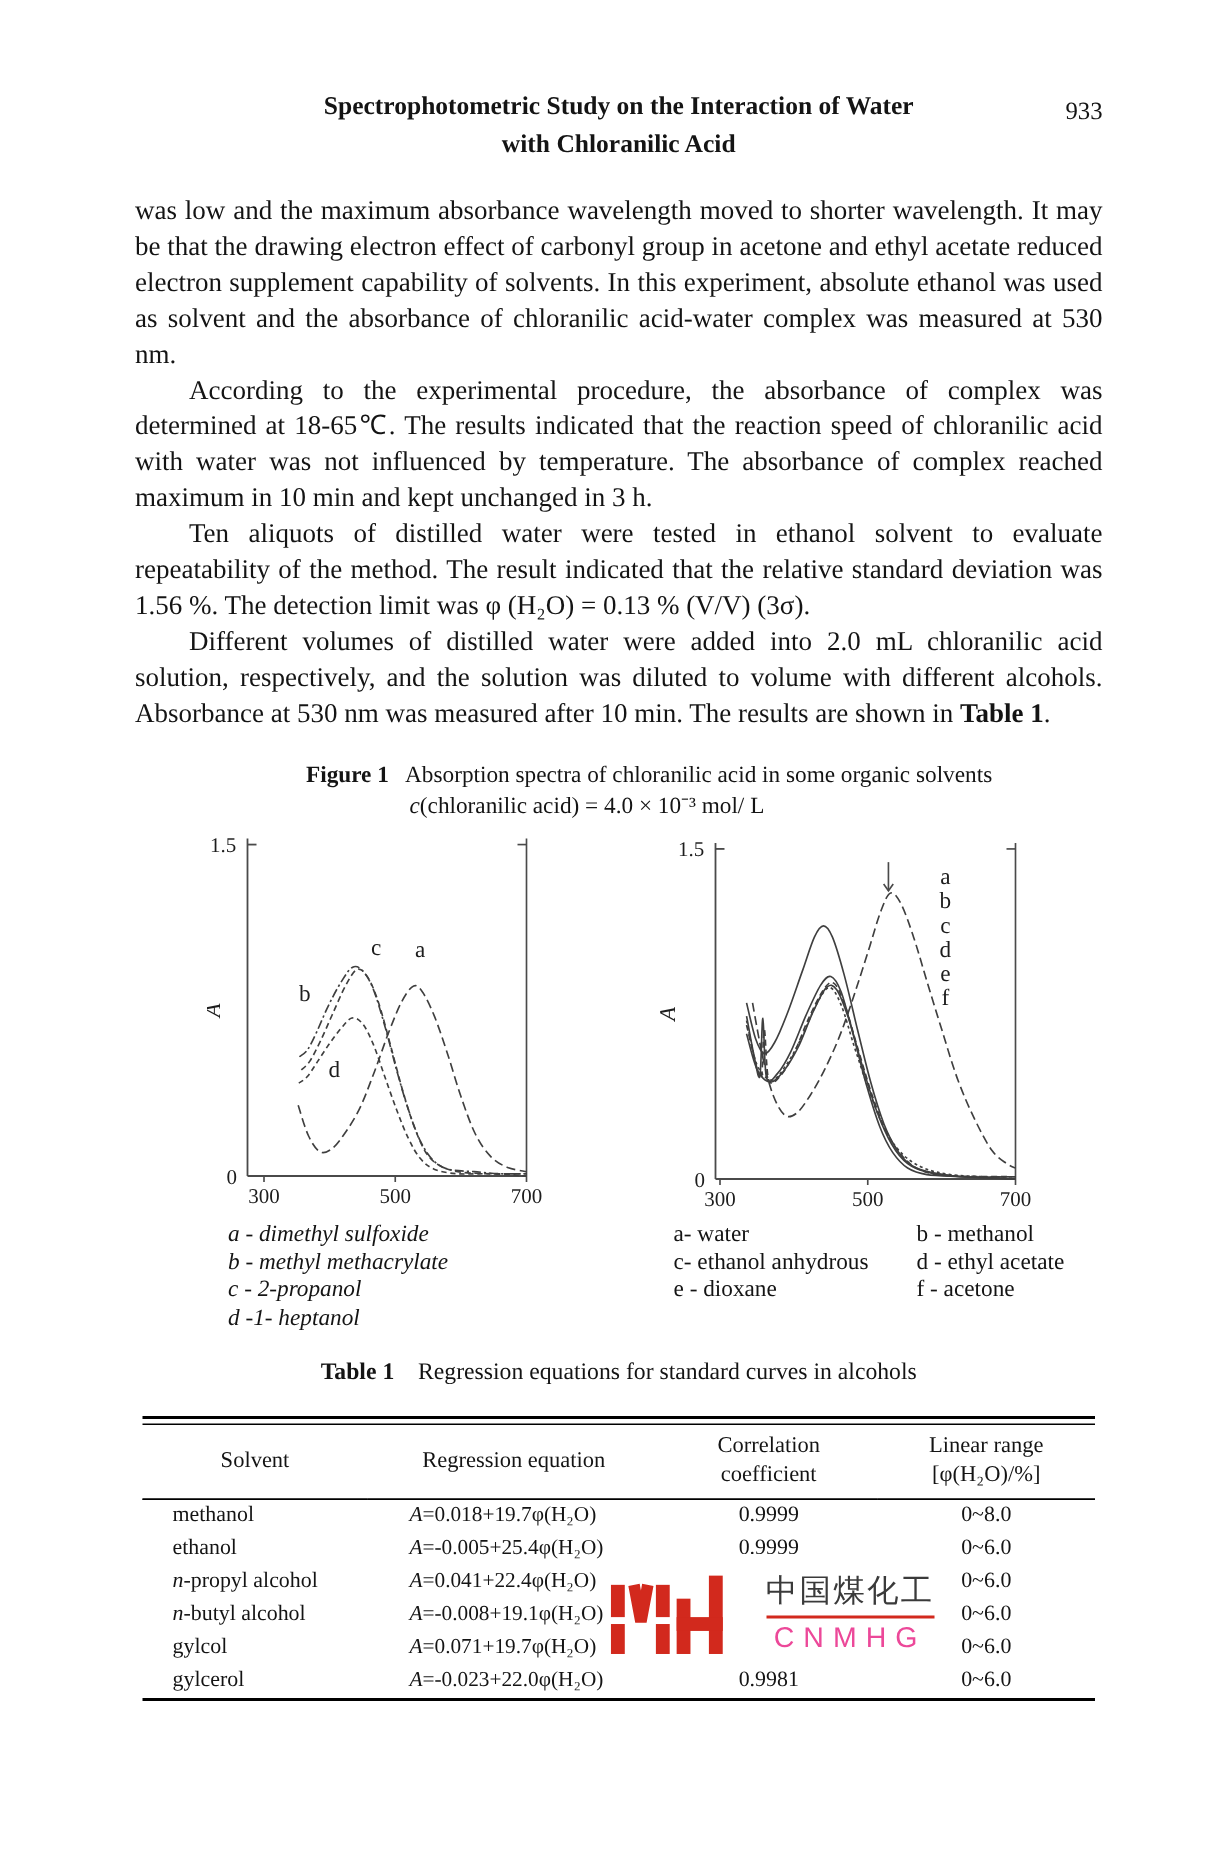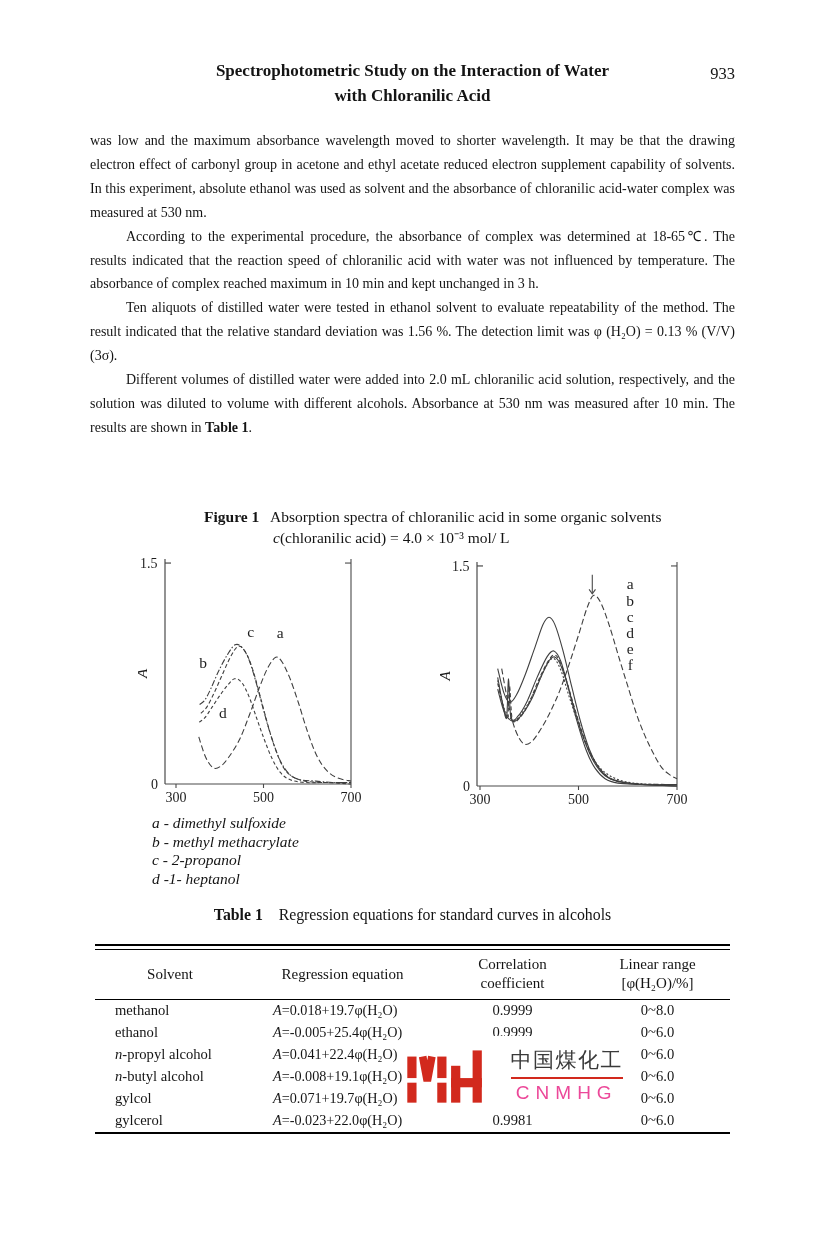--- a/index.html
+++ b/index.html
@@ -3,21 +3,21 @@
 <meta charset="utf-8">
 <style>
   html,body{margin:0;padding:0;background:#ffffff;}
   .page{position:relative;width:817px;height:1169px;background:#ffffff;overflow:hidden;
         font-family:"Liberation Serif",serif;color:#141414;}
   
   .title-block{position:absolute;top:58px;left:90px;width:645px;text-align:center;
                font-weight:bold;font-size:17px;line-height:25px;}
   .page-number{position:absolute;top:3px;right:0;font-weight:normal;font-size:16.5px;}
   
-  .body-text{position:absolute;top:129px;left:90px;width:645px;font-size:14px;
+  .body-text{position:absolute;top:129px;left:90px;width:645px;font-size:18px;
              line-height:23.9px;text-align:justify;}
   .body-text p{margin:0;}
   .body-text p.indent{text-indent:36px;}
   
   .figure-caption{position:absolute;top:506px;left:164px;font-size:15.5px;line-height:21px;margin-left:40px;}
   .figure-caption .fig-label{font-weight:bold;}
   .figure-caption .cap-line2{padding-left:69px;}
   .it{font-style:italic;}
   
   .charts{position:absolute;top:556px;left:0;width:817px;height:256px;padding-left:40px;}
@@ -138,20 +138,28 @@
         <path d="M157.09 33.32300000000001 L160.29 37.82300000000001 L163.48999999999998 33.32300000000001" fill="none" stroke="#4a4a4a" stroke-width="1.1"></path>
       </svg>
   </div>
 
   <div class="legend-left">
       <div>a - dimethyl sulfoxide</div>
       <div>b - methyl methacrylate</div>
       <div>c - 2-propanol</div>
       <div>d -1- heptanol</div>
     </div>
+  <div class="legend-right">
+      <div>a- water</div>
+      <div>b - methanol</div>
+      <div>c- ethanol anhydrous</div>
+      <div>d - ethyl acetate</div>
+      <div>e - dioxane</div>
+      <div>f - acetone</div>
+    </div>
 
   <div class="table-title">
     <span class="tbl-label">Table 1</span>&nbsp;&nbsp;&nbsp;
     <span>Regression equations for standard curves in alcohols</span>
   </div>
 
   <div class="tbl">
     <div class="rule-a"></div>
     <div class="rule-b"></div>
     <table>

